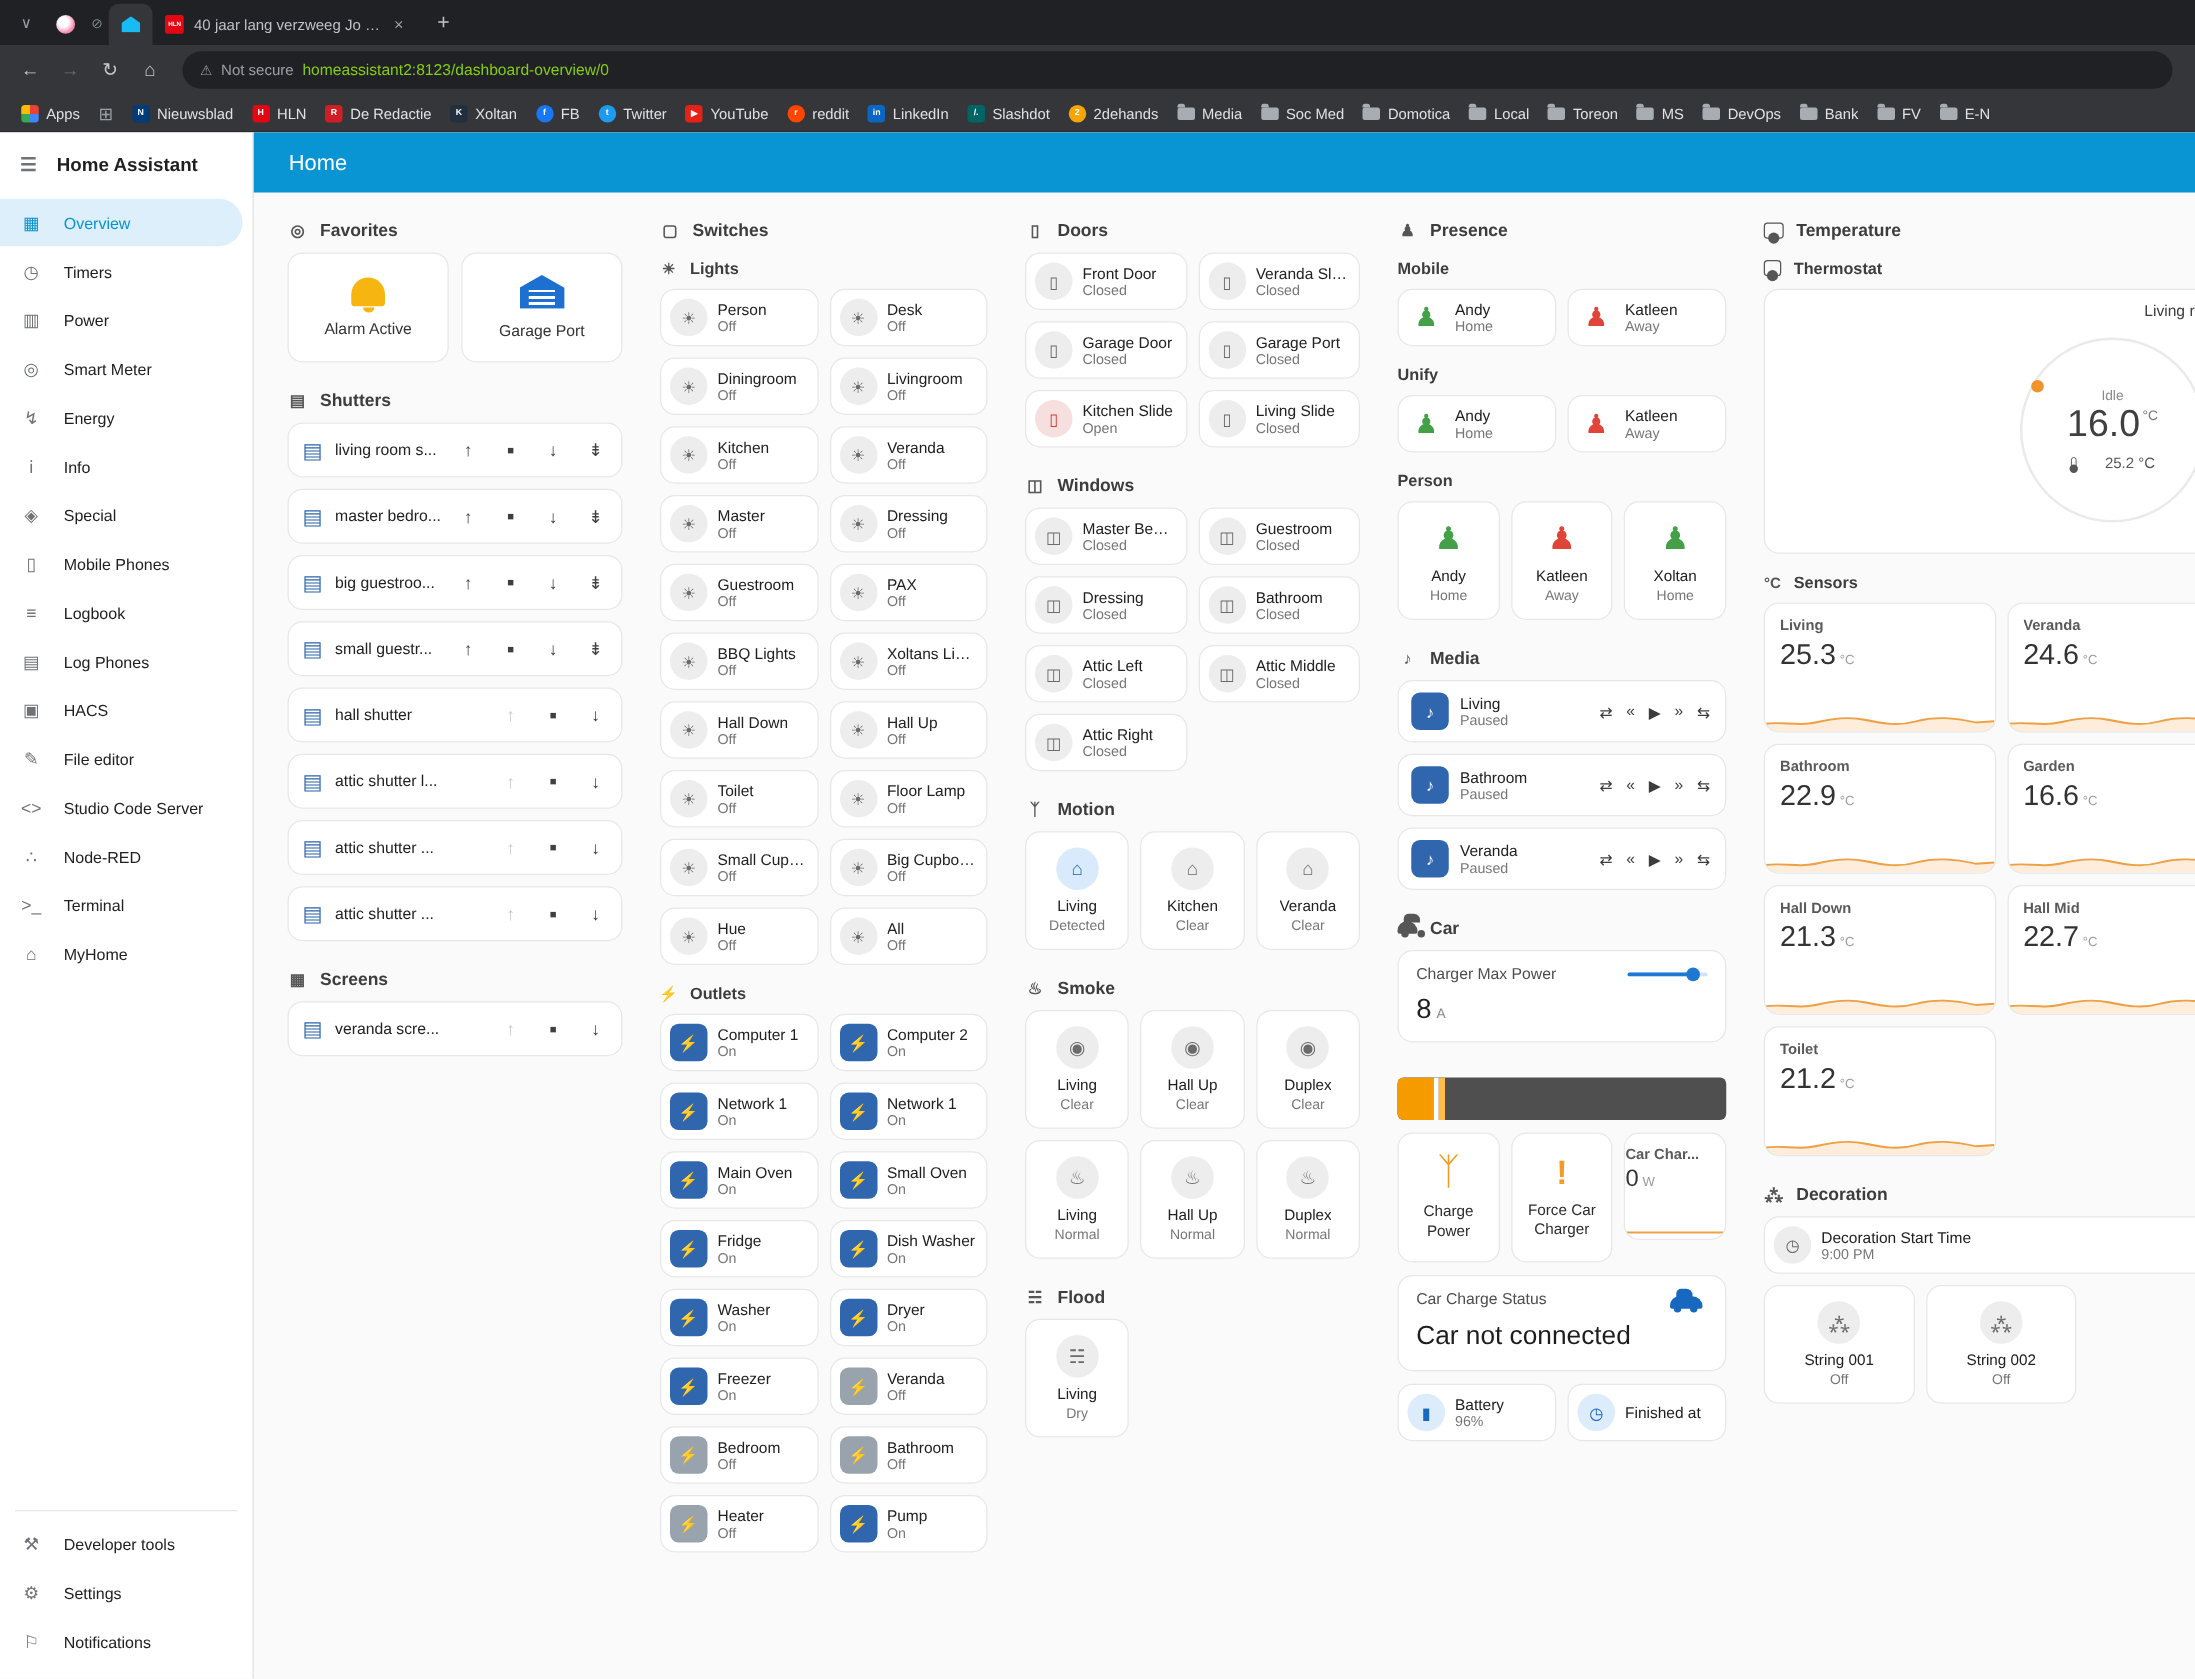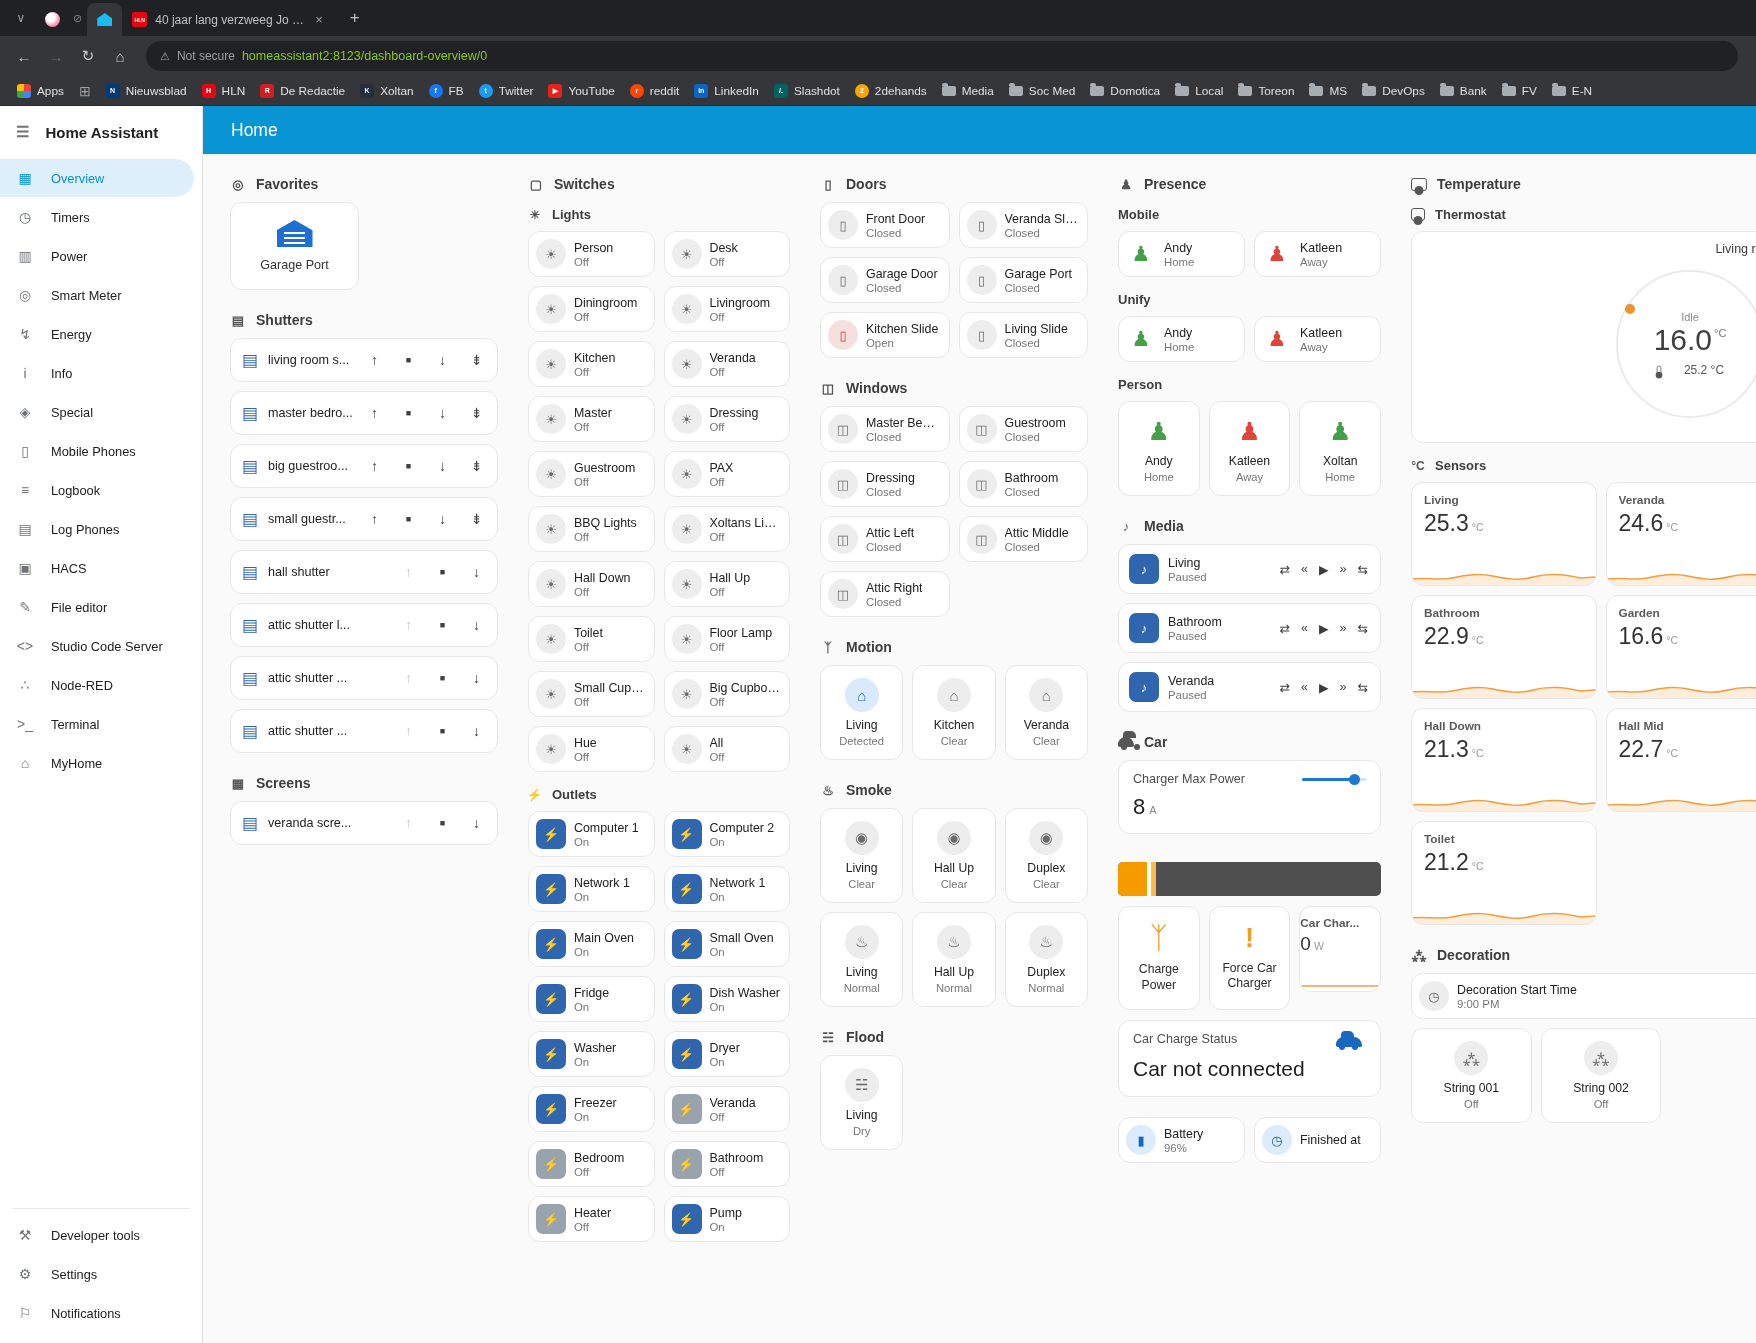--- a/index.html
+++ b/index.html
@@ -120,21 +120,21 @@
   .caction{height:104px;display:flex;flex-direction:column;align-items:center;justify-content:center;gap:9px;text-align:center;padding:4px}
   .caction .gi{color:#f59b22;font-size:30px}
   .caction .gi-force{font-size:27px;font-weight:700}
   .clabel{font-size:12.2px;font-weight:500;color:#2c2c2c;line-height:1.25}
   .csensor{height:86px;position:relative;padding:9px 0;overflow:hidden}
   .sname{font-size:11.8px;font-weight:600;color:#5a5a5a;white-space:nowrap;overflow:hidden;text-overflow:ellipsis}
   .sval{font-size:19px;color:#333}
   .svalrow{margin-top:3px}
   .sunit{font-size:10.5px;color:#999;margin-left:3px}
   .spark{position:absolute;left:0;right:0;bottom:0;height:30px;width:100%}
-  .cstatus{position:relative;padding:11px 14px 15px;margin-bottom:20px}
+  .cstatus{position:relative;padding:11px 14px 15px;margin-bottom:10px}
   .cstatus-title{font-size:12.6px;color:#4e4e4e;font-weight:500}
   .cstatus-text{font-size:21px;color:#1d1d1d;margin-top:11px}
   .cstatus .gi-car{position:absolute;right:18px;top:16px;color:#1868c0}
 
   
   .thermo-card{height:212px;position:relative;overflow:hidden}
   .room{position:absolute;top:10px;right:10px;font-size:12.5px;color:#3c3c3c}
   .ring{position:absolute;top:38px;right:26px;width:148px;height:148px;border:2.5px solid #eaeaea;border-radius:50%;display:flex;flex-direction:column;align-items:center;justify-content:center}
   .ring-dot{position:absolute;left:7px;top:32px;width:10px;height:10px;border-radius:50%;background:#f0932b}
   .mode{font-size:11px;color:#8a8a8a;margin-bottom:2px}
@@ -380,20 +380,24 @@
     </div>
     <div class="content" data-interactable="false">
       <div class="cols" id="cols" data-interactable="false">
           <div class="col" data-interactable="false">
             <div class="sec-h" data-interactable="false">
               <span class="gi gi-target" data-interactable="false">◎</span>
               <span data-interactable="false">Favorites</span>
             </div>
             <div class="big-row" data-interactable="false">
               <div class="card big" data-interactable="true">
+                <span class="gi gi-bell big-ic" data-interactable="false"></span>
+                <div class="big-label" data-interactable="false">Alarm Active</div>
+              </div>
+              <div class="card big" data-interactable="true">
                 <span class="gi gi-garage big-ic" data-interactable="false"></span>
                 <div class="big-label" data-interactable="false">Garage Port</div>
               </div>
             </div>
             <div class="sec-h" data-interactable="false">
               <span class="gi gi-shutter" data-interactable="false">▤</span>
               <span data-interactable="false">Shutters</span>
             </div>
             <div class="cov-list" data-interactable="false">
               <div class="card cover" data-interactable="true">

